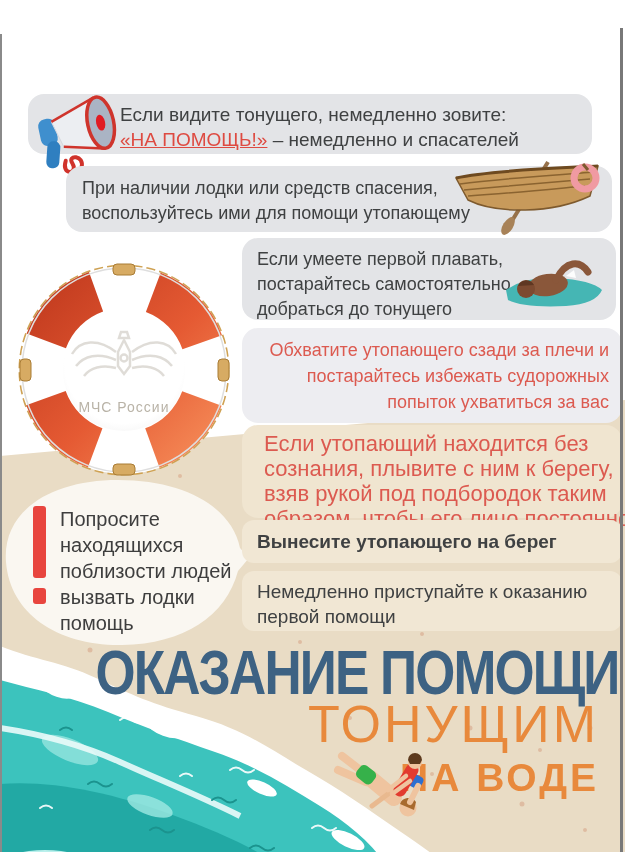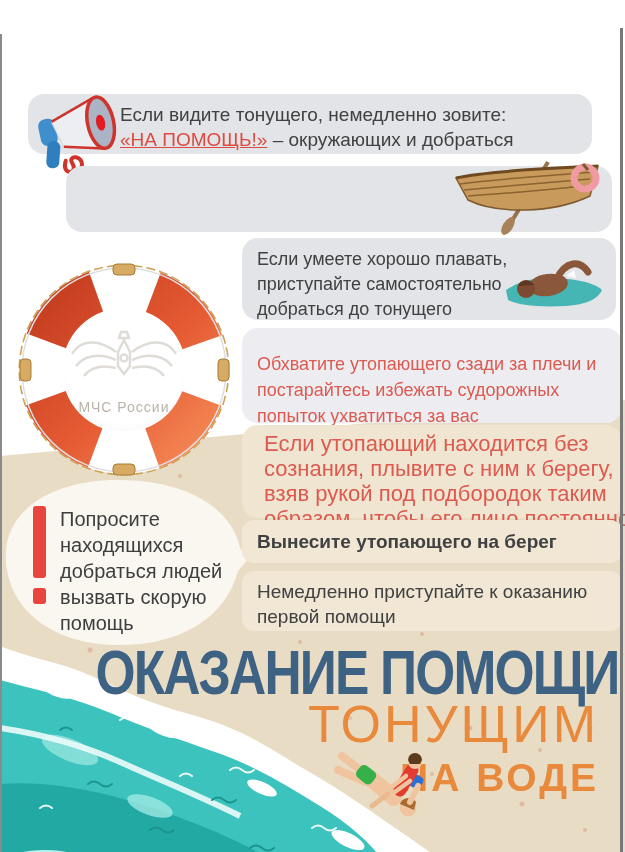--- a/index.html
+++ b/index.html
@@ -60,74 +60,75 @@
         <circle cx="350" cy="690" r="2"></circle>
         <circle cx="560" cy="580" r="2"></circle>
       <circle cx="150" cy="590" r="2"></circle>
         <circle cx="600" cy="500" r="2"></circle>
     </g>
   </svg>
 
   <div class="bubble gray" style="left:28px;top:66px;width:564px;height:60px"></div>
   <div class="step-text" style="left:120px;top:74px;width:450px;font-size:19px;">
     <div>Если видите тонущего, немедленно зовите:</div>
-    <div><span style="color:#de4a41;text-decoration:underline;">«НА ПОМОЩЬ!»</span><span> – окружающих и добраться</span></div>
+    <div><span style="color:#de4a41;text-decoration:underline;">«НА ПОМОЩЬ!»</span><span> – немедленно и спасателей</span></div>
   </div>
 
   <svg class="abs" style="left:24px;top:58px;width:104px;height:96px" viewBox="0 0 104 96">
     <g transform="rotate(-12 52 46)">
       <path d="M36,72 C28,86 46,88 42,76 C38,66 56,70 50,82" stroke="#d0332b" stroke-width="4" fill="none" stroke-linecap="round"></path>
       <rect x="16" y="27" width="17" height="27" rx="7" fill="#3f8fce"></rect>
       <rect x="19" y="50" width="13" height="27" rx="6" fill="#2f7fc0" transform="rotate(16 25 62)"></rect>
       <polygon points="30,31 76,16 76,68 37,58" fill="#eceef2" stroke="#d4d7dd" stroke-width="1"></polygon>
       <path d="M30,31 L76,16" stroke="#cf342c" stroke-width="2.5"></path>
       <path d="M37,58 L76,68" stroke="#cf342c" stroke-width="2.5"></path>
       <ellipse cx="78" cy="42" rx="13" ry="26" fill="#aab4c4" stroke="#cf342c" stroke-width="3.5"></ellipse>
       <ellipse cx="78" cy="42" rx="4.5" ry="8" fill="#e01b23"></ellipse>
     </g>
   </svg>
 
   <div class="bubble gray" style="left:66px;top:138px;width:546px;height:66px"></div>
+  <div class="step-text" style="left:82px;top:148px;width:390px;">При наличии лодки или средств спасения, воспользуйтесь ими для помощи утопающему</div>
   <svg class="abs" style="left:452px;top:132px;width:152px;height:76px" viewBox="0 0 152 76">
     <line x1="96" y1="2" x2="58" y2="64" stroke="#96714a" stroke-width="4"></line>
     <ellipse cx="56" cy="66" rx="5" ry="10" fill="#a88258" transform="rotate(32 56 66)"></ellipse>
     <path d="M4,18 C40,10 110,8 146,6 L138,36 C100,54 44,54 16,40 Z" fill="#c89a5b" stroke="#7e5a2e" stroke-width="1.5"></path>
     <path d="M8,24 C50,18 110,15 142,12" stroke="#8a6330" stroke-width="1.5" fill="none"></path>
     <path d="M12,30 C55,26 105,22 138,19" stroke="#8a6330" stroke-width="1.5" fill="none"></path>
     <path d="M16,36 C60,33 100,29 133,26" stroke="#8a6330" stroke-width="1.5" fill="none"></path>
     <path d="M4,18 C40,10 110,8 146,6" stroke="#6e4a20" stroke-width="3" fill="none"></path>
     <circle cx="133" cy="18" r="11" fill="none" stroke="#f09aa2" stroke-width="7"></circle>
     <path d="M131,4 L136,10" stroke="#7e5a2e" stroke-width="3"></path>
   </svg>
 
   <div class="bubble gray" style="left:242px;top:210px;width:374px;height:82px"></div>
-  <div class="step-text" style="left:257px;top:219px;width:272px;">Если умеете хорошо плавать, приступайте самостоятельно добраться до тонущего</div>
+  <div class="step-text" style="left:257px;top:219px;width:272px;">Если умеете первой плавать, постарайтесь самостоятельно добраться до тонущего</div>
   <svg class="abs" style="left:496px;top:220px;width:114px;height:64px" viewBox="0 0 114 64">
     <path d="M10,42 Q30,28 60,30 Q96,32 106,42 Q100,56 70,58 Q28,60 12,52 Z" fill="#45b6b4"></path>
     <ellipse cx="52" cy="37" rx="20" ry="11" fill="#8a573a" transform="rotate(-8 52 37)"></ellipse>
     <circle cx="30" cy="41" r="9" fill="#7c4a30"></circle>
     <path d="M22,38 A9 9 0 0 1 38,37" fill="#5f3722"></path>
     <path d="M60,32 C70,12 84,12 92,24" stroke="#8a573a" stroke-width="7" fill="none" stroke-linecap="round"></path>
     <path d="M70,28 l8,-6 l2,8 z" fill="#ffffff" opacity="0.9"></path>
   </svg>
 
   <div class="bubble light" style="left:242px;top:300px;width:380px;height:95px"></div>
-  <div class="step-text warn-text" style="left:257px;top:323px;width:352px;line-height:26px;">Обхватите утопающего сзади за плечи и постарайтесь избежать судорожных попыток ухватиться за вас</div>
+  <div class="step-text warn-text" style="left:257px;top:309px;width:352px;line-height:26px;text-align:right;">Обхватите утопающего сзади за плечи и постарайтесь избежать судорожных попыток ухватиться за вас</div>
 
   <div class="bubble" style="left:242px;top:397px;width:380px;height:93px;background:#f0e5d0;"></div>
   <div class="step-text warn-text" style="left:264px;top:403px;width:368px;font-size:22px;line-height:25px;">Если утопающий находится без сознания, плывите с ним к берегу, взяв рукой под подбородок таким образом, чтобы его лицо постоянно находилось над водой</div>
 
   <svg class="abs" style="left:0;top:448px;width:254px;height:174px" viewBox="0 0 254 174">
     <path d="M118,4 C186,4 232,32 240,72 L249,82 L238,95 C226,140 184,168 122,169 C58,170 10,138 6,86 C2,34 52,4 118,4 Z" fill="#faf7f1"></path>
   </svg>
   <div>
     <div class="excl-bar" style="left:33px;top:478px;"></div>
     <div class="excl-dot" style="left:33px;top:560px;"></div>
   </div>
-  <div class="step-text" style="left:60px;top:478px;width:180px;font-size:20px;line-height:26px;color:#3e3e3e;">Попросите находящихся добраться людей вызвать скорую помощь</div>
+  <div class="step-text" style="left:60px;top:478px;width:180px;font-size:20px;line-height:26px;color:#3e3e3e;">Попросите находящихся поблизости людей вызвать лодки помощь</div>
 
   <div class="bubble beige" style="left:242px;top:492px;width:380px;height:43px;border-radius:12px;"></div>
   <div class="step-text" style="left:257px;top:501px;width:350px;font-size:19px;font-weight:bold;">Вынесите утопающего на берег</div>
 
   <div class="bubble beige" style="left:242px;top:543px;width:380px;height:60px;border-radius:12px;"></div>
   <div class="step-text" style="left:257px;top:551px;width:350px;font-size:19px;">Немедленно приступайте к оказанию первой помощи</div>
 
   <svg class="abs" style="left:-4px;top:212px;width:258px;height:258px" viewBox="0 0 258 258">
     <defs>
       <linearGradient id="redg" x1="0" y1="0" x2="1" y2="1">

